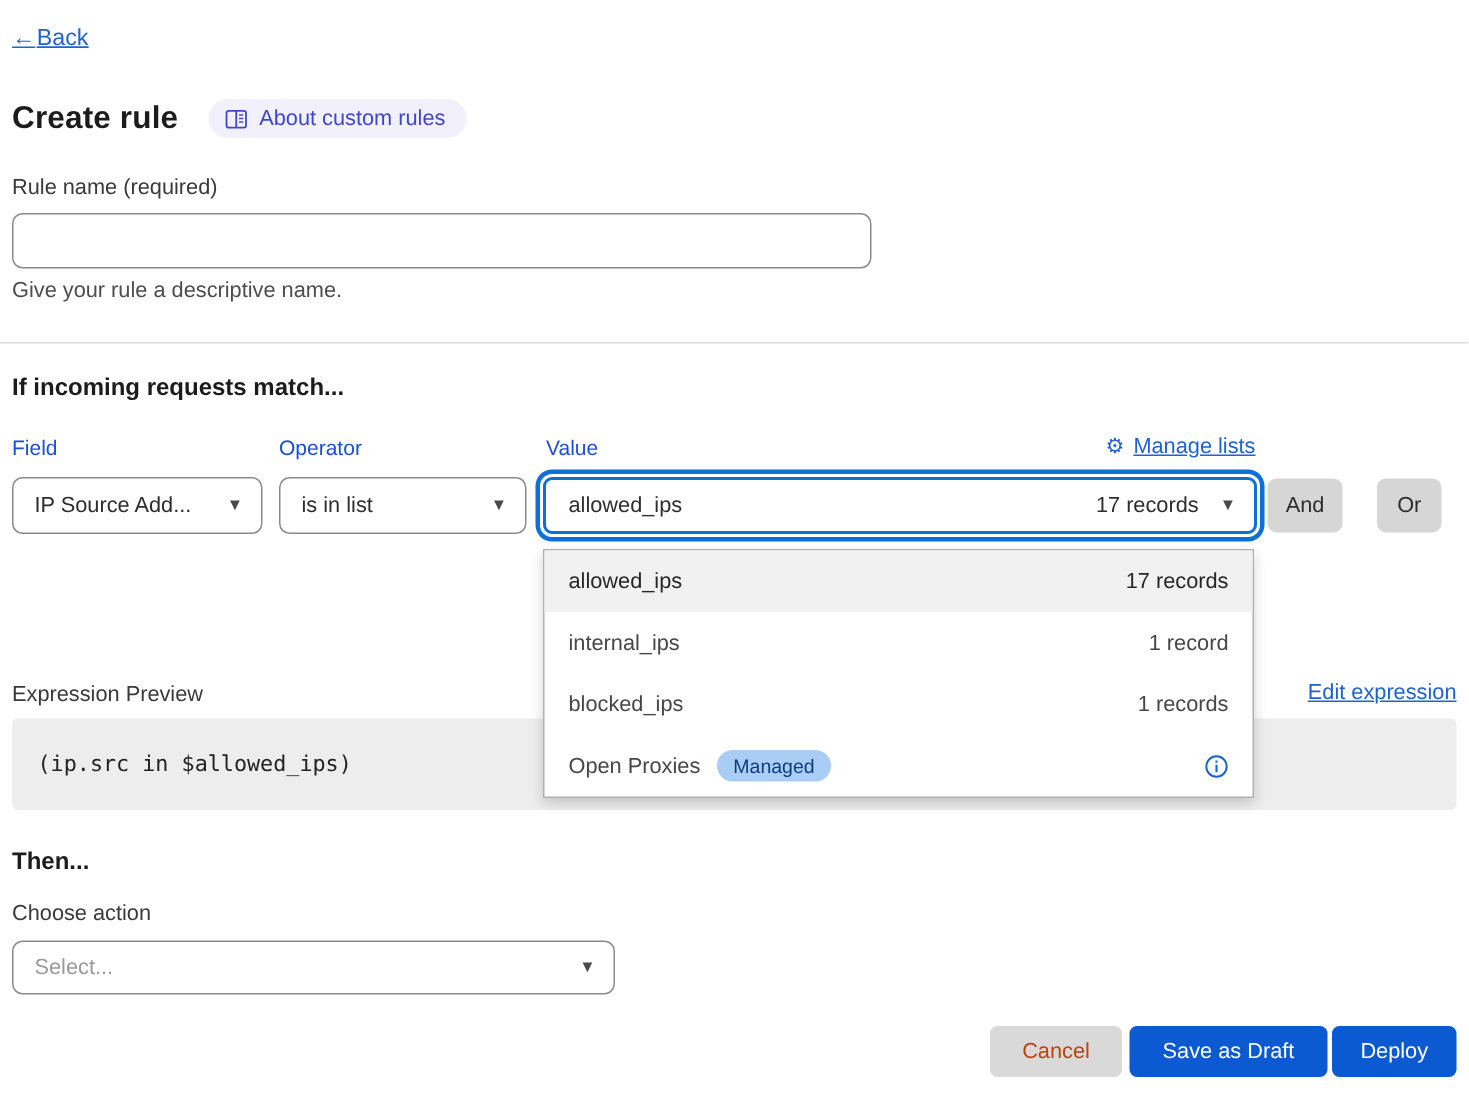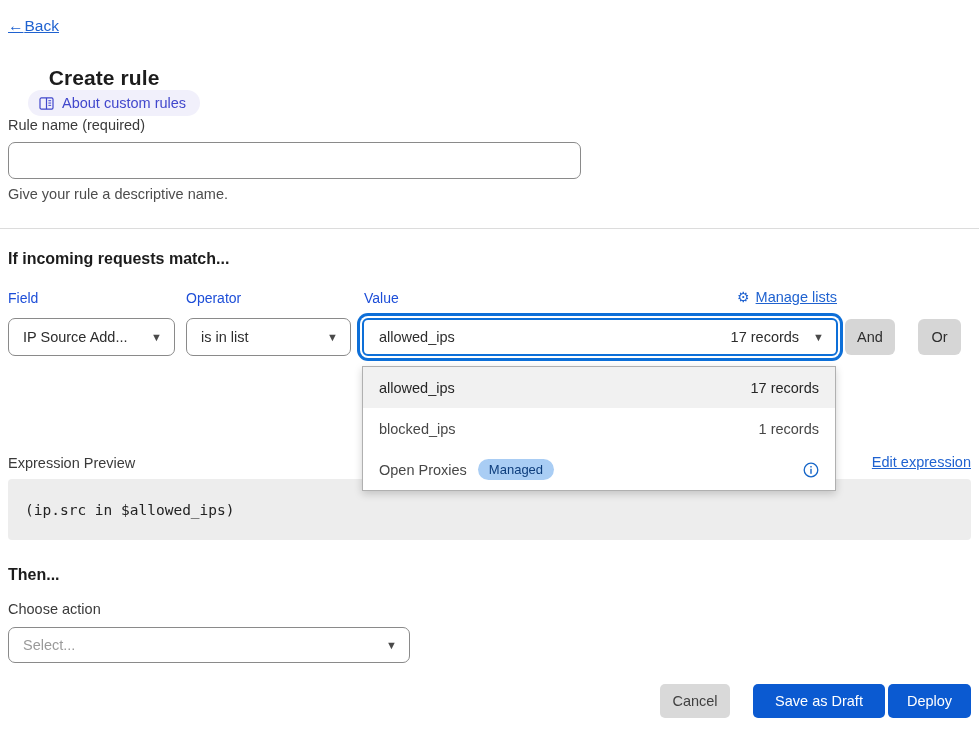--- a/index.html
+++ b/index.html
@@ -17,21 +17,21 @@
   }
 
   
   .link { color: #1f62d0; text-decoration: none; cursor: pointer; font-size: 14.5px; }
   .link .u { text-decoration: underline; }
 
   .back-link { position: absolute; left: 8px; top: 17px; font-size: 15.5px; text-decoration: underline; }
   .back-link .arrow { margin-right: 1px; text-decoration: none; }
 
   
-  .title-row { position: absolute; left: 8px; top: 66px; display: flex; align-items: center; flex-direction: column; }
+  .title-row { position: absolute; left: 8px; top: 66px; display: flex; align-items: center; }
   .page-title { font-size: 21px; font-weight: 700; color: #1c1c1c; letter-spacing: 0.1px; }
   .about-badge {
     margin-left: 20px;
     display: inline-flex; align-items: center; gap: 8px;
     background: #f1f0fb; color: #4147cc;
     border-radius: 15px; padding: 5px 14px 5px 11px;
     font-size: 14.5px; cursor: pointer;
   }
 
   
@@ -121,21 +121,21 @@
   .choose-action-label { left: 8px; top: 601px; }
   .action-select { top: 627px; left: 8px; width: 402px; height: 36px; }
   .placeholder { color: #9a9a9a; }
 
   
   .footer-btn {
     position: absolute; top: 684px; height: 34px;
     border: none; border-radius: 5px; font-size: 14.5px; cursor: pointer;
     font-family: "Liberation Sans", "DejaVu Sans", sans-serif;
   }
-  .cancel-btn { left: 660px; width: 70px; background: #d9d9d9; color: #404040; }
+  .cancel-btn { left: 660px; width: 88px; background: #d9d9d9; color: #c2410c; }
   .blue-btn { background: #0b5ad1; color: #ffffff; }
   .save-draft-btn { left: 753px; width: 132px; }
   .deploy-btn { left: 888px; width: 83px; }
 </style>
 </head>
 <body>
 
 <div id="app">
 
   <a class="link back-link">
@@ -193,20 +193,24 @@
 
   <button class="pill-btn and-btn">And</button>
   <button class="pill-btn or-btn">Or</button>
 
   <div class="dropdown">
     <div class="dd-row highlighted">
       <span>allowed_ips</span>
       <span>17 records</span>
     </div>
     <div class="dd-row">
+      <span>internal_ips</span>
+      <span>1 record</span>
+    </div>
+    <div class="dd-row">
       <span>blocked_ips</span>
       <span>1 records</span>
     </div>
     <div class="dd-row">
       <span class="dd-left">
         <span>Open Proxies</span>
         <span class="managed-badge">Managed</span>
       </span>
       <span class="info-icon">
         <svg width="16" height="16" viewBox="0 0 16 16">

